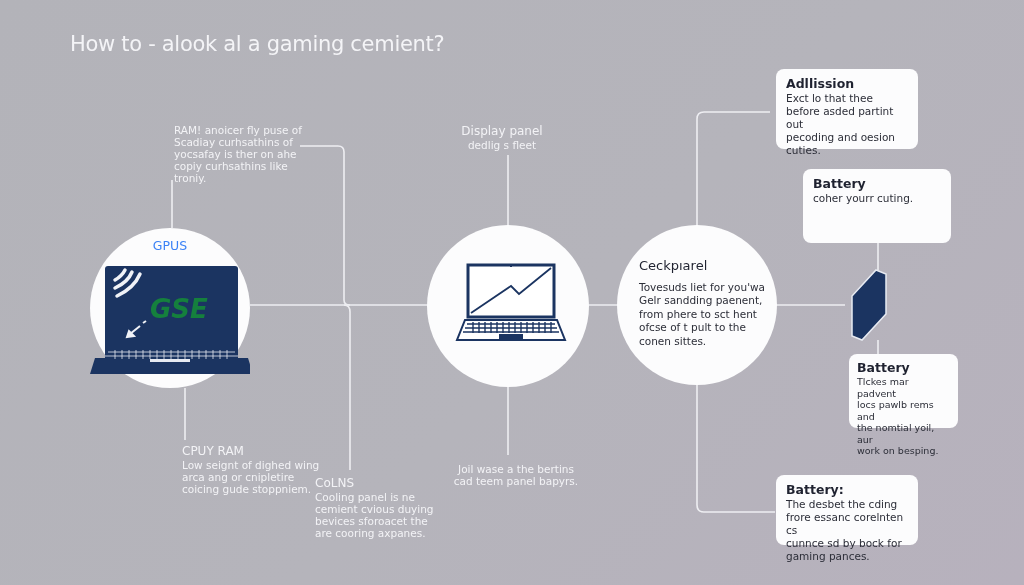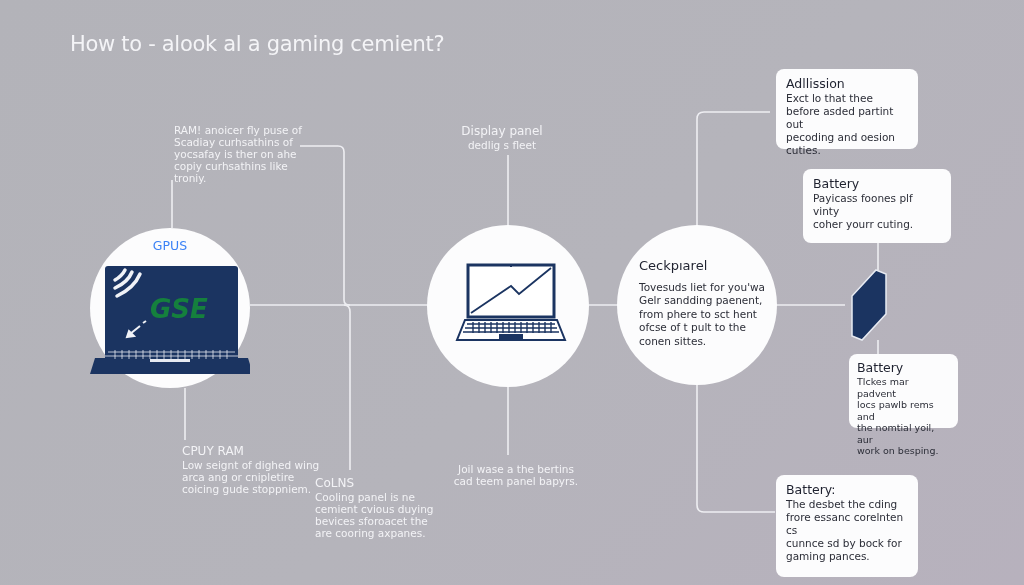--- a/index.html
+++ b/index.html
@@ -16,21 +16,21 @@
     .lbl { position: absolute; color: #f3f3f6; font-size: 10.5px; line-height: 12px; }
     .lbl .h { font-size: 12px; line-height: 15px; display: block; }
     .circle {
       position: absolute; border-radius: 50%; background: #fcfcfd;
     }
     .card {
       position: absolute; background: #fcfcfd; border-radius: 8px;
       color: #2c2e38; padding: 8px 10px; box-sizing: border-box;
       font-size: 10.5px; line-height: 13px;
     }
-    .card .h { font-size: 12.5px; font-weight: normal; display: block; margin-bottom: 2px; color: #1f2230; }
+    .card .h { font-size: 12.5px; font-weight: bold; display: block; margin-bottom: 2px; color: #1f2230; }
     .ctext { position: absolute; color: #2c2e38; font-size: 10.5px; line-height: 13.5px; }
     .ctext .h { font-size: 13px; display: block; margin-bottom: 8px; color: #1f2230; }
   </style>
 </head>
 <body>
 
 <div class="title">How to - alook al a gaming cemient?</div>
 
 <svg class="lines" width="1024" height="585">
   <g fill="none" stroke="#eeeef2" stroke-width="1.6">
@@ -150,35 +150,34 @@
 <div class="card" style="left:776px; top:69px; width:142px; height:80px;">
   <span class="h">Adllission</span>
   <span style="display:block">Exct lo that thee</span>
   <span style="display:block">before asded partint out</span>
   <span style="display:block">pecoding and oesion</span>
   <span style="display:block">cuties.</span>
 </div>
 
 <div class="card" style="left:803px; top:169px; width:148px; height:74px;">
   <span class="h">Battery</span>
-  <span style="display:block">Payicass foones plf vinty</span>
   <span style="display:block">coher yourr cuting.</span>
 </div>
 
 <svg style="position:absolute; left:848px; top:268px;" width="42" height="74">
   <path d="M28 2 L38 6 L38 46 L14 72 L4 68 L4 28 Z" fill="#1b3461" stroke="#e8ebf2" stroke-width="1.5"></path>
 </svg>
 
 <div class="card" style="left:849px; top:354px; width:109px; height:74px; padding:7px 8px;">
   <span class="h">Battery</span>
   <span style="display:block; font-size:9.5px; line-height:11.5px;">Tlckes mar padvent</span>
   <span style="display:block; font-size:9.5px; line-height:11.5px;">locs pawlb rems and</span>
   <span style="display:block; font-size:9.5px; line-height:11.5px;">the nomtial yoil, aur</span>
   <span style="display:block; font-size:9.5px; line-height:11.5px;">work on besping.</span>
 </div>
 
-<div class="card" style="left:776px; top:475px; width:142px; height:102px;">
+<div class="card" style="left:776px; top:475px; width:142px; height:70px;">
   <span class="h">Battery:</span>
   <span style="display:block">The desbet the cding</span>
   <span style="display:block">frore essanc corelnten cs</span>
   <span style="display:block">cunnce sd by bock for</span>
   <span style="display:block">gaming pances.</span>
 </div>
 
 </body></html>

